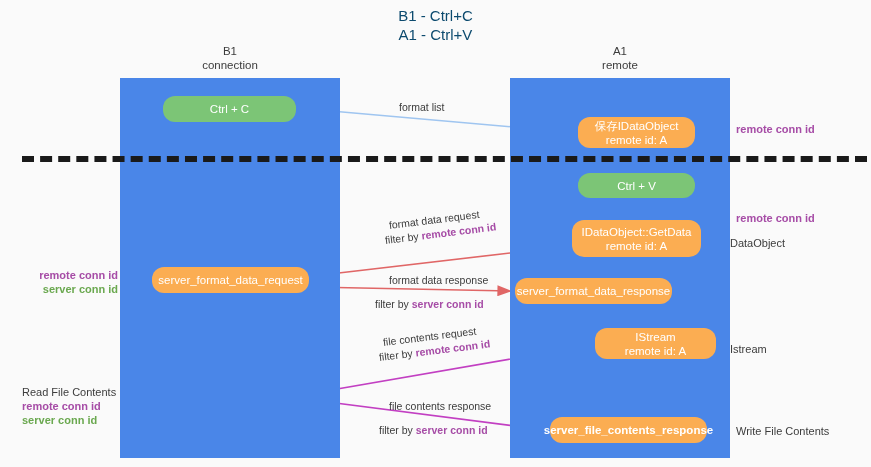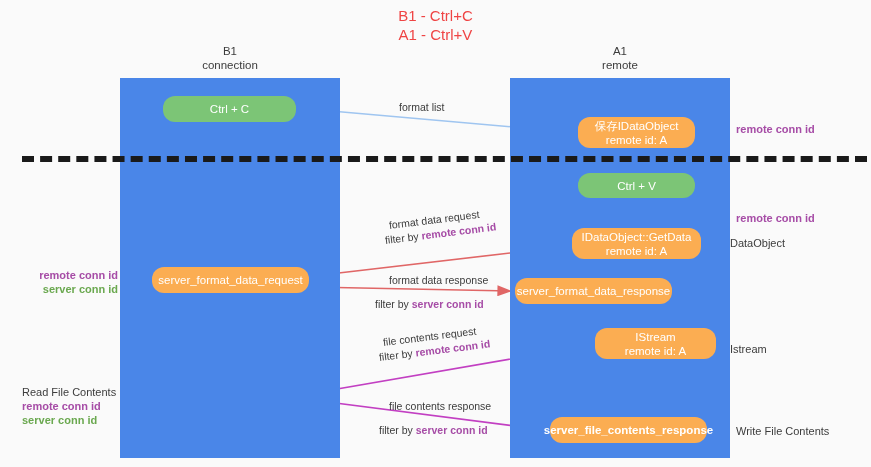--- a/index.html
+++ b/index.html
@@ -11,21 +11,21 @@
     color:#3c3c3c;
     overflow:hidden;
   }
   #stage{position:relative;width:871px;height:467px;}
   .abs{position:absolute;}
 
   
   #title{
     left:0;top:6px;width:871px;
     text-align:center;
-    font-size:15px;line-height:19px;color:#ef4444;
+    font-size:15px;line-height:19px;color:#0c4a6e;
   }
   #title div{white-space:pre;}
 
   
   .col-head{
     text-align:center;font-size:11.5px;line-height:14px;color:#3c3c3c;
   }
   #head-b1{left:120px;top:44px;width:220px;}
   #head-a1{left:510px;top:44px;width:220px;}
 
@@ -51,21 +51,21 @@
     padding:2px 4px;
     border-radius:12px;
   }
   .box.green{background:#7cc576;}
   .box.orange{background:#fbad52;}
   .box .l2{font-size:11.5px;line-height:14px;}
 
   #box-ctrlc{left:163px;top:96px;width:133px;height:26px;}
   #box-save-ido{left:578px;top:117px;width:117px;height:31px;}
   #box-ctrlv{left:578px;top:173px;width:117px;height:25px;}
-  #box-getdata{left:572px;top:228px;width:129px;height:31px;}
+  #box-getdata{left:572px;top:220px;width:129px;height:37px;}
   #box-sfdreq{left:152px;top:267px;width:157px;height:26px;}
   #box-sfdres{left:515px;top:278px;width:157px;height:26px;}
   #box-istream{left:595px;top:328px;width:121px;height:31px;}
   #box-sfcreq{left:152px;top:384px;width:157px;height:26px;}
   #box-sfcres{left:550px;top:417px;width:157px;height:26px;font-weight:bold;}
 
   
   .side{font-size:11px;line-height:14px;}
   .purple{color:#a64ca6;font-weight:bold;}
   .green-t{color:#6aa84f;font-weight:bold;}

